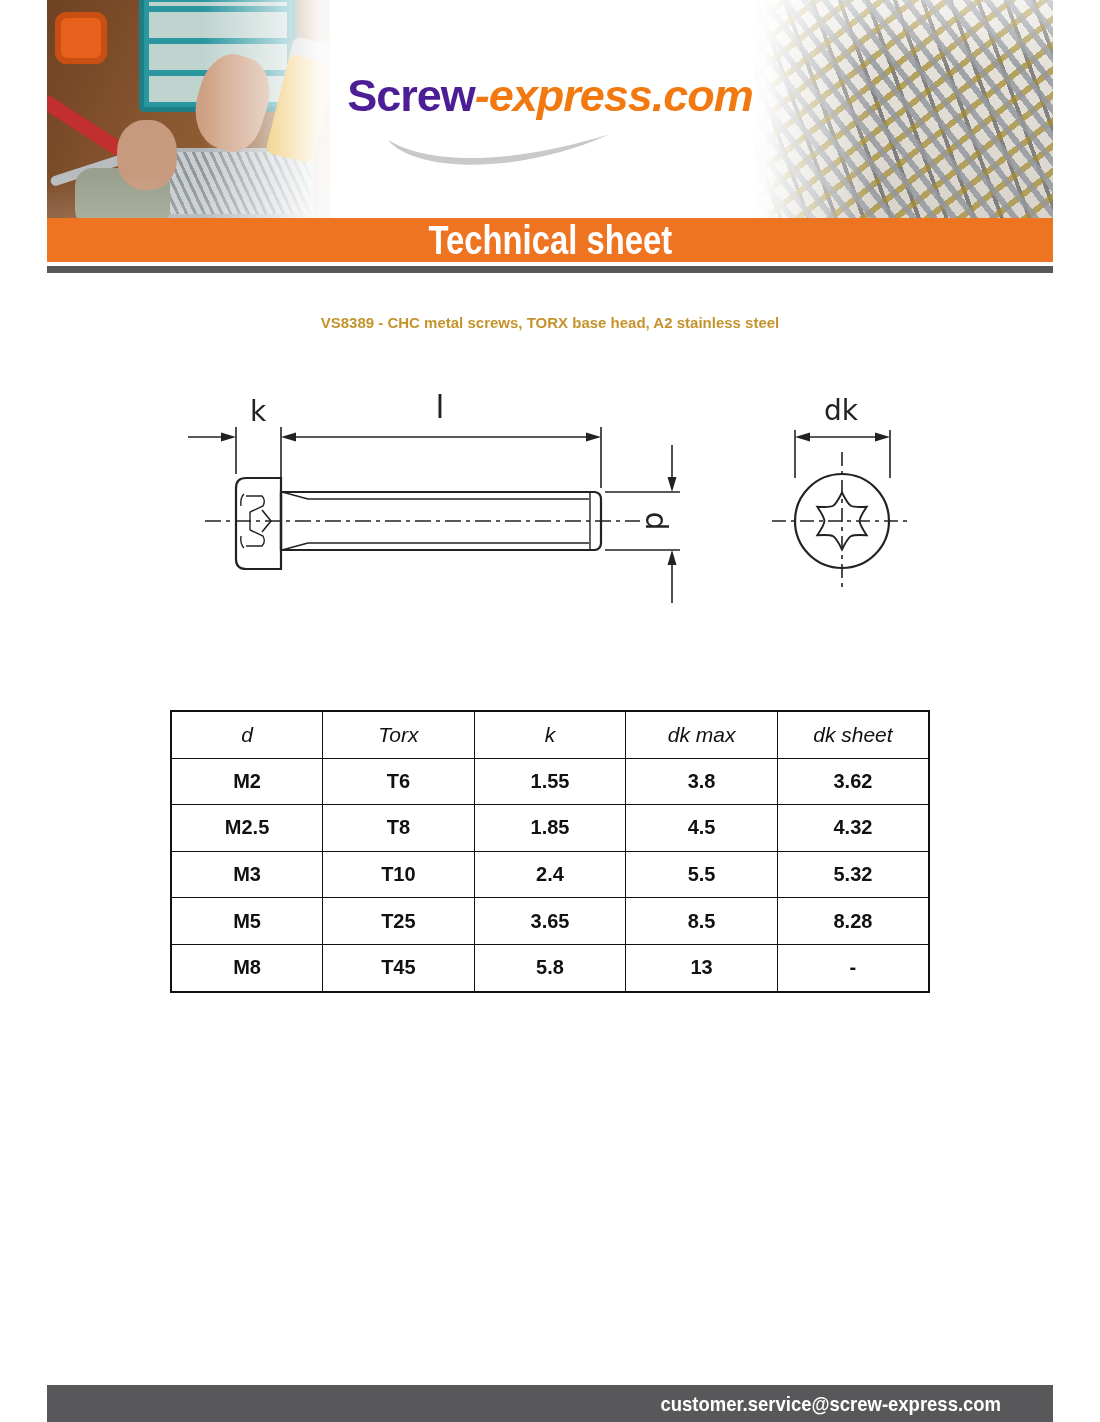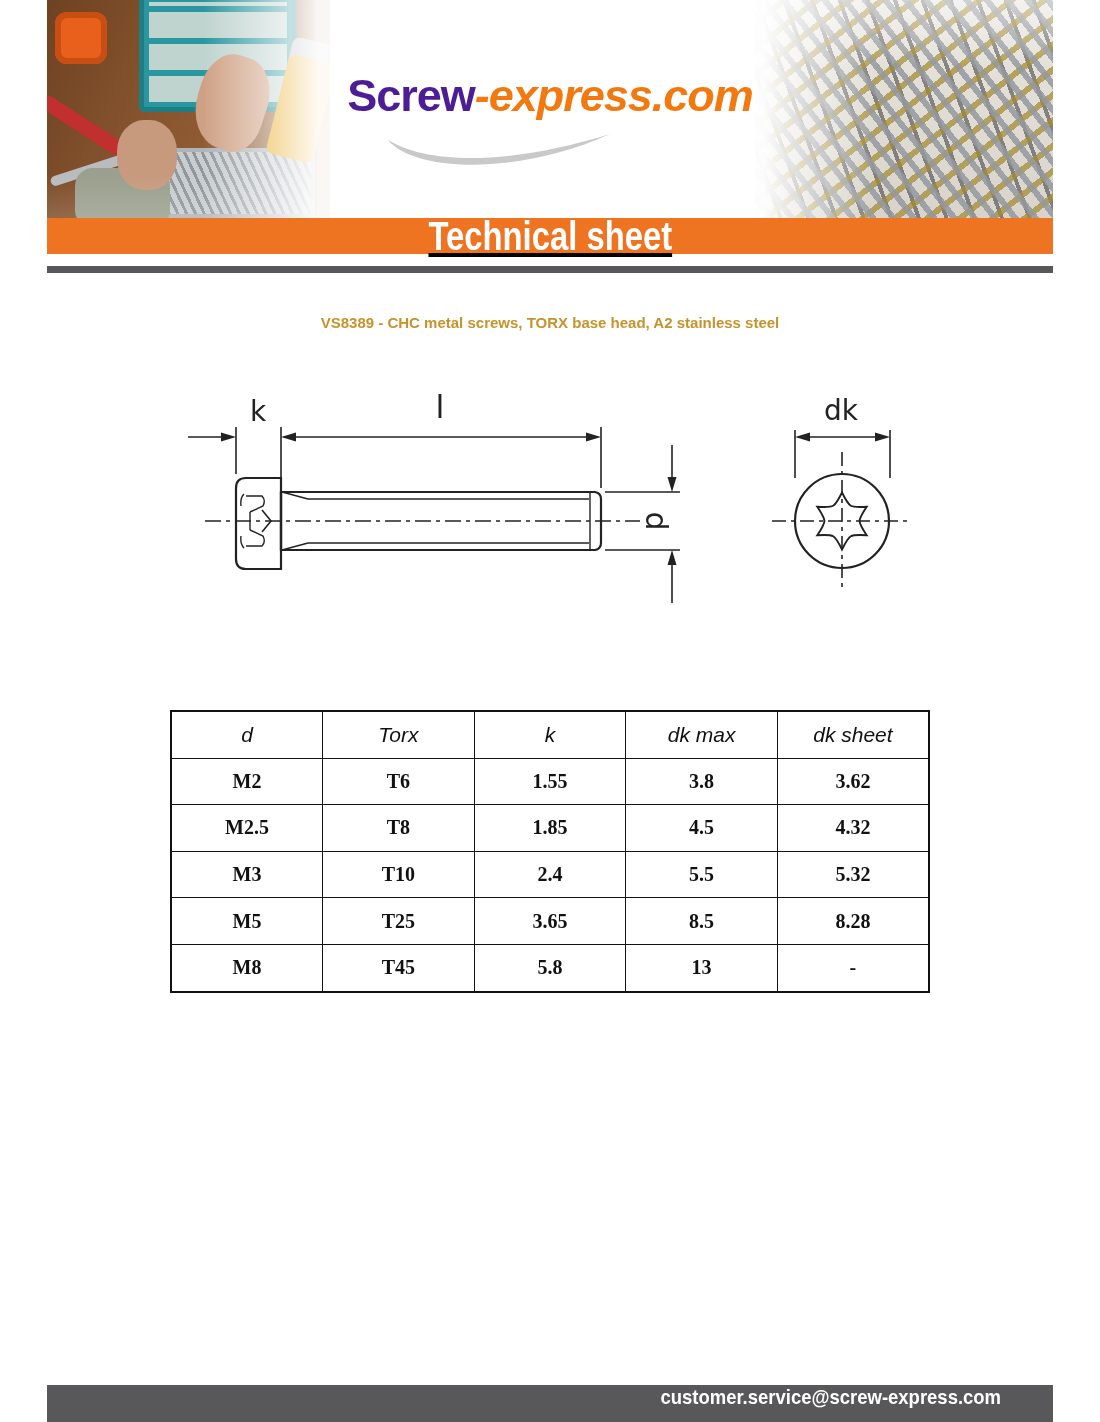--- a/index.html
+++ b/index.html
@@ -44,46 +44,46 @@
       transform:rotate(14deg);box-shadow:inset 0 18px 0 #b5b9bd;}
 
   
   .logo{position:absolute;left:310px;top:72px;width:480px;text-align:center;
         font-size:45px;font-weight:700;letter-spacing:-1px;line-height:48px;white-space:nowrap;}
   .logo .p1{color:#4c1d95;}
   .logo .p2{color:#f2790f;font-style:italic;text-align:center;}
   .swoosh{position:absolute;left:382px;top:128px;}
 
   
-  .banner{position:absolute;left:47px;top:218px;width:1006px;height:36px;background:#ef7422;
-          display:flex;align-items:center;justify-content:center;text-decoration:underline;}
+  .banner{position:absolute;left:47px;top:218px;width:1006px;height:44px;background:#ef7422;
+          display:flex;align-items:center;justify-content:center;}
   .banner-title{color:#fff;font-size:41px;font-weight:800;letter-spacing:0px;
           display:inline-block;transform:scaleX(.8);}
   .banner-shadow{position:absolute;left:47px;top:266px;width:1006px;height:7px;background:#58585a;}
 
   
   .subtitle{position:absolute;left:0;top:294px;width:1100px;text-align:center;
             color:#c5932c;font-size:15px;font-weight:600;margin-top:20px;}
 
   
   .drawing{position:absolute;left:0;top:385px;}
   .drawing text{font-family:"DejaVu Sans",sans-serif;fill:#222;}
 
   
   .spec-table{position:absolute;left:170px;top:710px;width:760px;border-collapse:collapse;
               table-layout:fixed;}
   .spec-table td,.spec-table th{border:1.6px solid #111;height:45.6px;text-align:center;
               vertical-align:middle;padding:0;color:#111;}
   .spec-table{border:2.5px solid #111;}
   .spec-table th{font-style:italic;font-weight:500;font-size:21px;}
-  .spec-table td{font-weight:700;font-size:20px;font-family:Liberation Serif, serif;}
+  .spec-table td{font-weight:700;font-size:20px;}
 
   
   .footer{position:absolute;left:47px;top:1385px;width:1006px;height:37px;background:#58585a;
-          display:flex;align-items:flex-start;justify-content:flex-end;}
+          display:flex;align-items:center;justify-content:flex-end;}
   .footer-email{color:#fff;font-size:21px;font-weight:700;margin-right:52px;
           display:inline-block;transform:scaleX(.88);transform-origin:right center;}
 </style>
 </head>
 <body>
 
 <div class="page">
 
   <div class="photo photo-left">
     <div class="ph teal-box">

